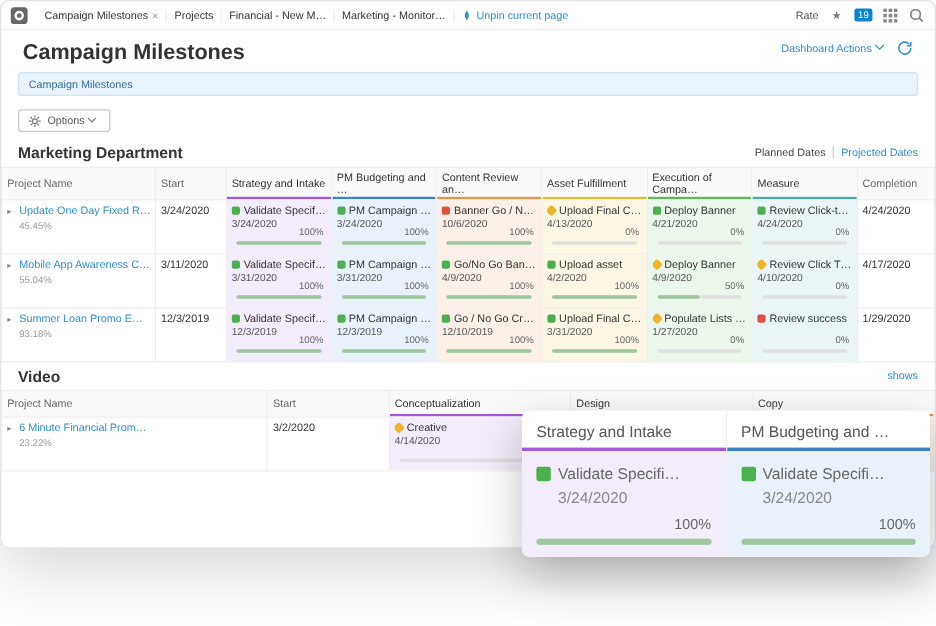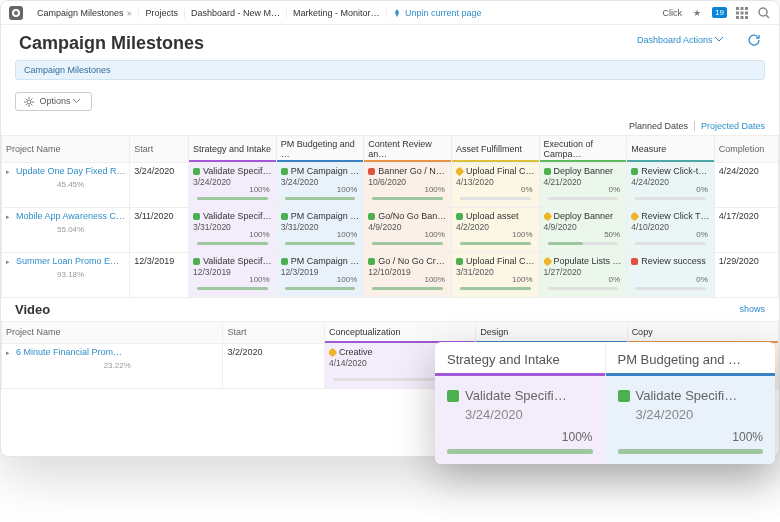--- a/index.html
+++ b/index.html
@@ -14,21 +14,21 @@
   .topbar .unpin { color:#2f8ecb; margin-left:6px; cursor:pointer;}
   .topbar .unpin svg{display:inline-block;vertical-align:middle;margin-right:2px;}
   .topbar .right{margin-left:auto;display:flex;align-items:center;gap:8px;}
   .topbar .right .help{cursor:pointer;}
   .topbar .right .icon{width:14px;height:14px;color:#777;display:flex;align-items:center;justify-content:center;}
   .topbar .badge{background:#0a84d6;color:#fff;font-size:8px;padding:1px 3px;border-radius:2px;}
 
   .header { padding: 8px 18px 6px; display:flex; align-items:flex-start;}
   .header h1{font-size:18px;font-weight:700;color:#333;}
   .header .sub{font-size:8.5px;color:#888;margin-top:2px;}
-  .header .right{margin-left:auto;display:flex;align-items:center;gap:24px;font-size:9px;}
+  .header .right{margin-left:auto;display:flex;align-items:center;gap:10px;font-size:9px;}
   .header .dash-actions{color:#2f8ecb;cursor:pointer;}
   .header .asof{color:#777;font-size:8.5px;}
   .header .refresh{width:14px;height:14px;color:#2f8ecb;cursor:pointer;}
 
   .banner{background:#e9f3fb;border:1px solid #cfe4f3;border-radius:3px;margin:0 14px 6px;padding:4px 8px;font-size:9px;color:#2f6fa0;}
 
   .options{margin:10px 14px 6px;}
   .options button{font-size:9px;padding:3px 8px;border:1px solid #ccc;border-radius:3px;background:#fff;color:#555;cursor:pointer;}
   .options svg{vertical-align:middle;margin-right:3px;}
 
@@ -53,21 +53,21 @@
   .bg-purple{background:#f3ecfa;}
   .bg-blue{background:#e9f2fa;}
   .bg-orange{background:#fbf0e7;}
   .bg-yellow{background:#fbf7e4;}
   .bg-green{background:#ecf7ec;}
   .bg-teal{background:#e9f6f5;}
 
   .proj{position:relative;padding-left:10px;}
   .proj .caret{position:absolute;left:0;top:2px;font-size:7px;color:#888;}
   .proj .name{color:#2f8ecb;cursor:pointer;white-space:nowrap;overflow:hidden;text-overflow:ellipsis;max-width:110px;display:inline-block;}
-  .proj .sub{display:block;color:#999;font-size:8px;margin-top:2px;text-align:center;}
+  .proj .sub{display:block;color:#999;font-size:8px;margin-top:2px;}
 
   .cell{position:relative;height:38px;}
   .cell .title{white-space:nowrap;overflow:hidden;text-overflow:ellipsis;}
   .cell .status-i{display:inline-block;width:7px;height:7px;border-radius:2px;margin-right:3px;vertical-align:middle;}
   .s-green{background:#4caf50;}
   .s-yellow{background:#f0b429;border-radius:0;}
   .s-red{background:#e0523f;border-radius:50%;}
   .cell .date{font-size:8.5px;color:#555;margin-top:1px;}
   .cell .pct{position:absolute;right:2px;bottom:10px;font-size:8px;color:#666;}
   .cell .pbar{position:absolute;left:4px;right:4px;bottom:4px;height:3px;background:#e0e0e0;border-radius:2px;}
@@ -89,30 +89,30 @@
   .zoom .body .pb .f{height:100%;width:100%;background:#9ec7a0;border-radius:3px;}
 </style>
 </head>
 <body>
 
 <div class="window">
   <div class="topbar">
     <div class="logo"></div>
     <div class="tab close">Campaign Milestones</div>
     <div class="tab">Projects</div>
-    <div class="tab">Dashboard - New M…</div>
+    <div class="tab">Financial - New M…</div>
     <div class="tab">Marketing - Monitor…</div>
     <span class="unpin">
       <svg width="8" height="8" viewBox="0 0 10 10">
           <path d="M5 0l2 3v3l-2 4-2-4V3z" fill="#2f8ecb"></path>
         </svg>
       <span>Unpin current page</span>
     </span>
     <div class="right">
-      <span class="help">Click</span>
+      <span class="help">Rate</span>
       <span class="icon">★</span>
       <span class="badge">19</span>
       <span class="icon">
           <svg width="12" height="12" viewBox="0 0 12 12">
             <rect x="0" y="0" width="3" height="3" fill="#888"></rect>
             <rect x="4.5" y="0" width="3" height="3" fill="#888"></rect>
             <rect x="9" y="0" width="3" height="3" fill="#888"></rect>
             <rect x="0" y="4.5" width="3" height="3" fill="#888"></rect>
             <rect x="4.5" y="4.5" width="3" height="3" fill="#888"></rect>
             <rect x="9" y="4.5" width="3" height="3" fill="#888"></rect>
@@ -154,20 +154,21 @@
         </svg>
       <span>Options</span>
       <svg width="7" height="5">
           <path d="M0 0l3.5 3.5L7 0" fill="none" stroke="#777"></path>
         </svg>
     </button>
   </div>
 
   <div id="sections">
       <div class="section-h">
+        <span>Marketing Department</span>
         <span class="dates"><span class="pl">Planned Dates</span><span class="pr">Projected Dates</span></span>
       </div>
       <table class="grid">
         <colgroup>
           <col style="width:120px">
           <col style="width:55px">
           <col style="width:82px">
           <col style="width:82px">
           <col style="width:82px">
           <col style="width:82px">

